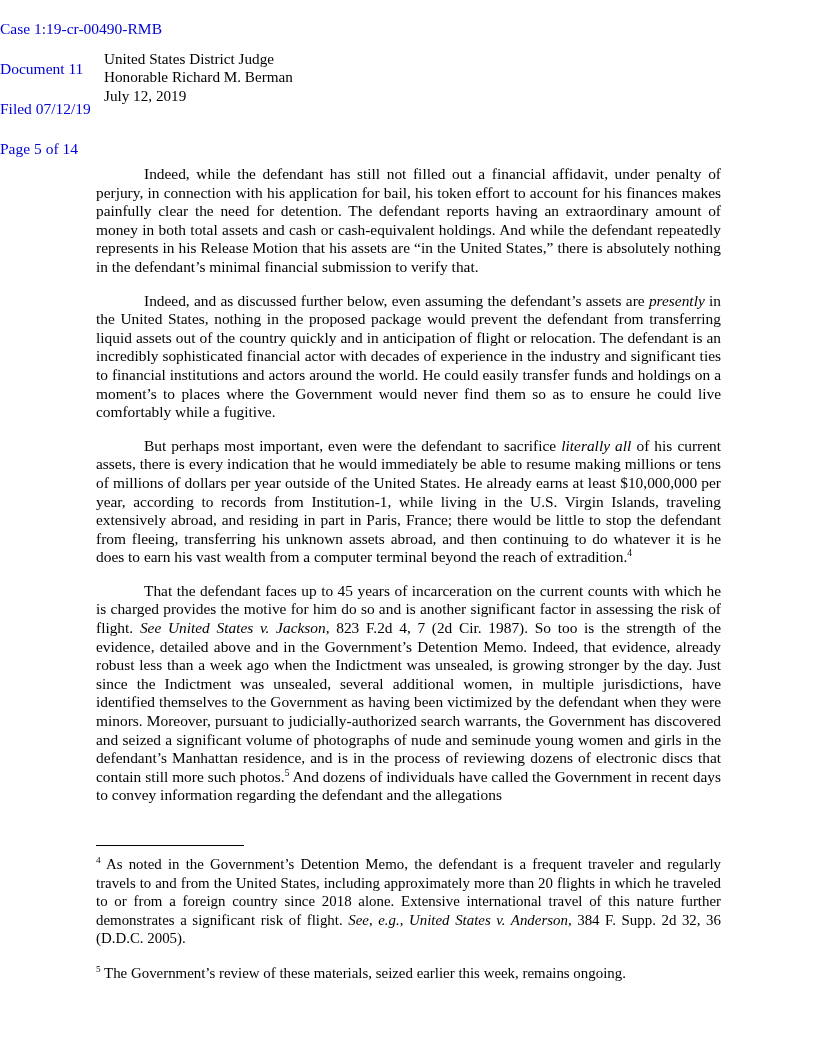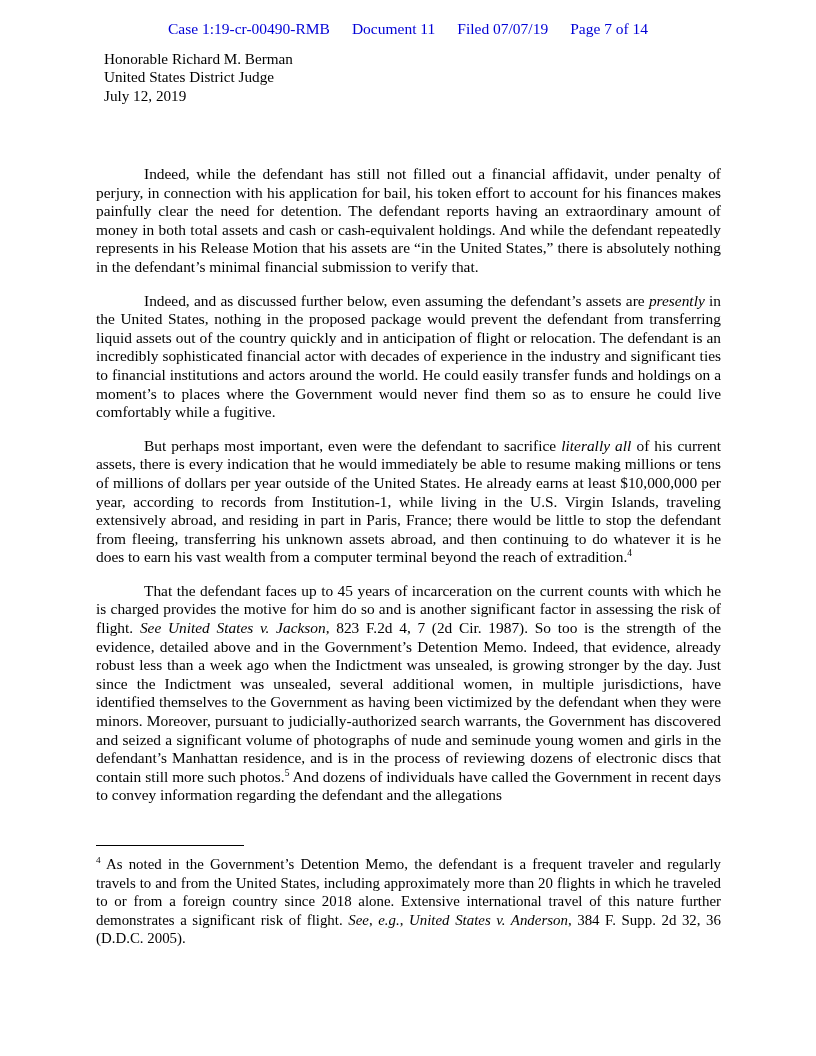--- a/index.html
+++ b/index.html
@@ -21,20 +21,21 @@
   .stamp {
     position: absolute;
     top: 20px;
     left: 0;
     width: 100%;
     display: flex;
     justify-content: center;
     gap: 22px;
     color: #0000d6;
     font-size: 15.5px;
+    flex-direction: column;
   }
   .address {
     position: absolute;
     top: 50px;
     left: 104px;
     font-size: 15.2px;
     line-height: 18.3px;
   }
   .body-text {
     position: absolute;
@@ -75,42 +76,43 @@
   i { }
 </style>
 </head>
 <body>
 
 <div class="page">
 
   <div class="stamp">
     <span>Case 1:19-cr-00490-RMB</span>
     <span>Document 11</span>
-    <span>Filed 07/07/19</span>
-    <span>Page 7 of 14</span>
+    <span>Filed 07/12/19</span>
+    <span>Page 5 of 14</span>
   </div>
 
   <div class="address">
+    <div>United States District Judge</div>
     <div>Honorable Richard M. Berman</div>
-    <div>United States District Judge</div>
     <div>July 12, 2019</div>
   </div>
 
   <div class="body-text">
 
     <p><span>Indeed, while the defendant has still not filled out a financial affidavit, under penalty of perjury, in connection with his application for bail, his token effort to account for his finances makes painfully clear the need for detention.  The defendant reports having an extraordinary amount of money in both total assets and cash or cash-equivalent holdings.  And while the defendant repeatedly represents in his Release Motion that his assets are “in the United States,” there is absolutely nothing in the defendant’s minimal financial submission to verify that.</span></p>
 
     <p><span>Indeed, and as discussed further below, even assuming the defendant’s assets are </span><i>presently</i><span> in the United States, nothing in the proposed package would prevent the defendant from transferring liquid assets out of the country quickly and in anticipation of flight or relocation. The defendant is an incredibly sophisticated financial actor with decades of experience in the industry and significant ties to financial institutions and actors around the world.  He could easily transfer funds and holdings on a moment’s to places where the Government would never find them so as to ensure he could live comfortably while a fugitive.</span></p>
 
     <p><span>But perhaps most important, even were the defendant to sacrifice </span><i>literally all</i><span> of his current assets, there is every indication that he would immediately be able to resume making millions or tens of millions of dollars per year outside of the United States.  He already earns at least $10,000,000 per year, according to records from Institution-1, while living in the U.S. Virgin Islands, traveling extensively abroad, and residing in part in Paris, France; there would be little to stop the defendant from fleeing, transferring his unknown assets abroad, and then continuing to do whatever it is he does to earn his vast wealth from a computer terminal beyond the reach of extradition.</span><sup>4</sup></p>
 
     <p><span>That the defendant faces up to 45 years of incarceration on the current counts with which he is charged provides the motive for him do so and is another significant factor in assessing the risk of flight.  </span><i>See United States v. Jackson</i><span>, 823 F.2d 4, 7 (2d Cir. 1987).  So too is the strength of the evidence, detailed above and in the Government’s Detention Memo.  Indeed, that evidence, already robust less than a week ago when the Indictment was unsealed, is growing stronger by the day.  Just since the Indictment was unsealed, several additional women, in multiple jurisdictions, have identified themselves to the Government as having been victimized by the defendant when they were minors.  Moreover, pursuant to judicially-authorized search warrants, the Government has discovered and seized a significant volume of photographs of nude and seminude young women and girls in the defendant’s Manhattan residence, and is in the process of reviewing dozens of electronic discs that contain still more such photos.</span><sup>5</sup><span>  And dozens of individuals have called the Government in recent days to convey information regarding the defendant and the allegations</span></p>
 
   </div>
 
   <div class="footnotes">
     <hr class="fn-sep">
 
     <div class="footnote"><sup>4</sup><span> As noted in the Government’s Detention Memo, the defendant is a frequent traveler and regularly travels to and from the United States, including approximately more than 20 flights in which he traveled to or from a foreign country since 2018 alone.  Extensive international travel of this nature further demonstrates a significant risk of flight.  </span><i>See</i><span>, </span><i>e.g.</i><span>, </span><i>United States v. Anderson</i><span>, 384 F. Supp. 2d 32, 36 (D.D.C. 2005).</span></div>
 
+    <div class="footnote"><sup>5</sup><span> The Government’s review of these materials, seized earlier this week, remains ongoing.</span></div>
   </div>
 
 </div>
 
 </body></html>

